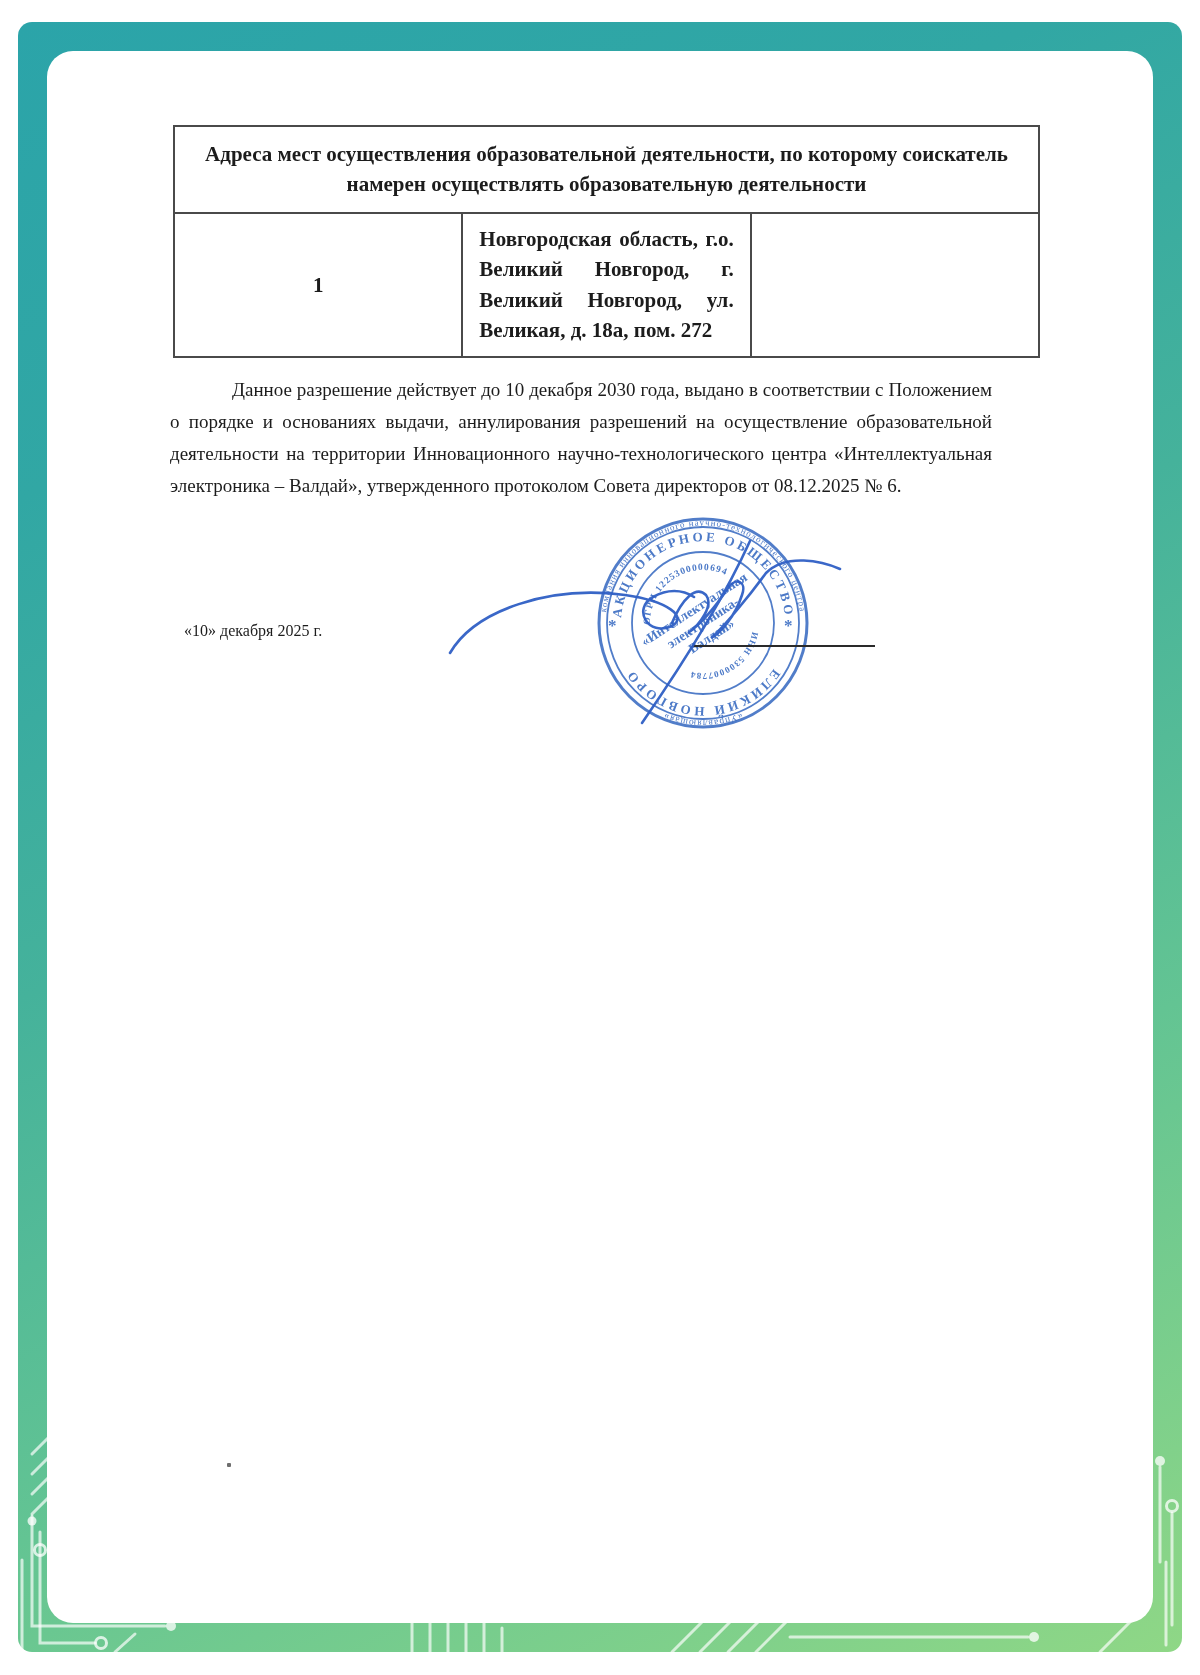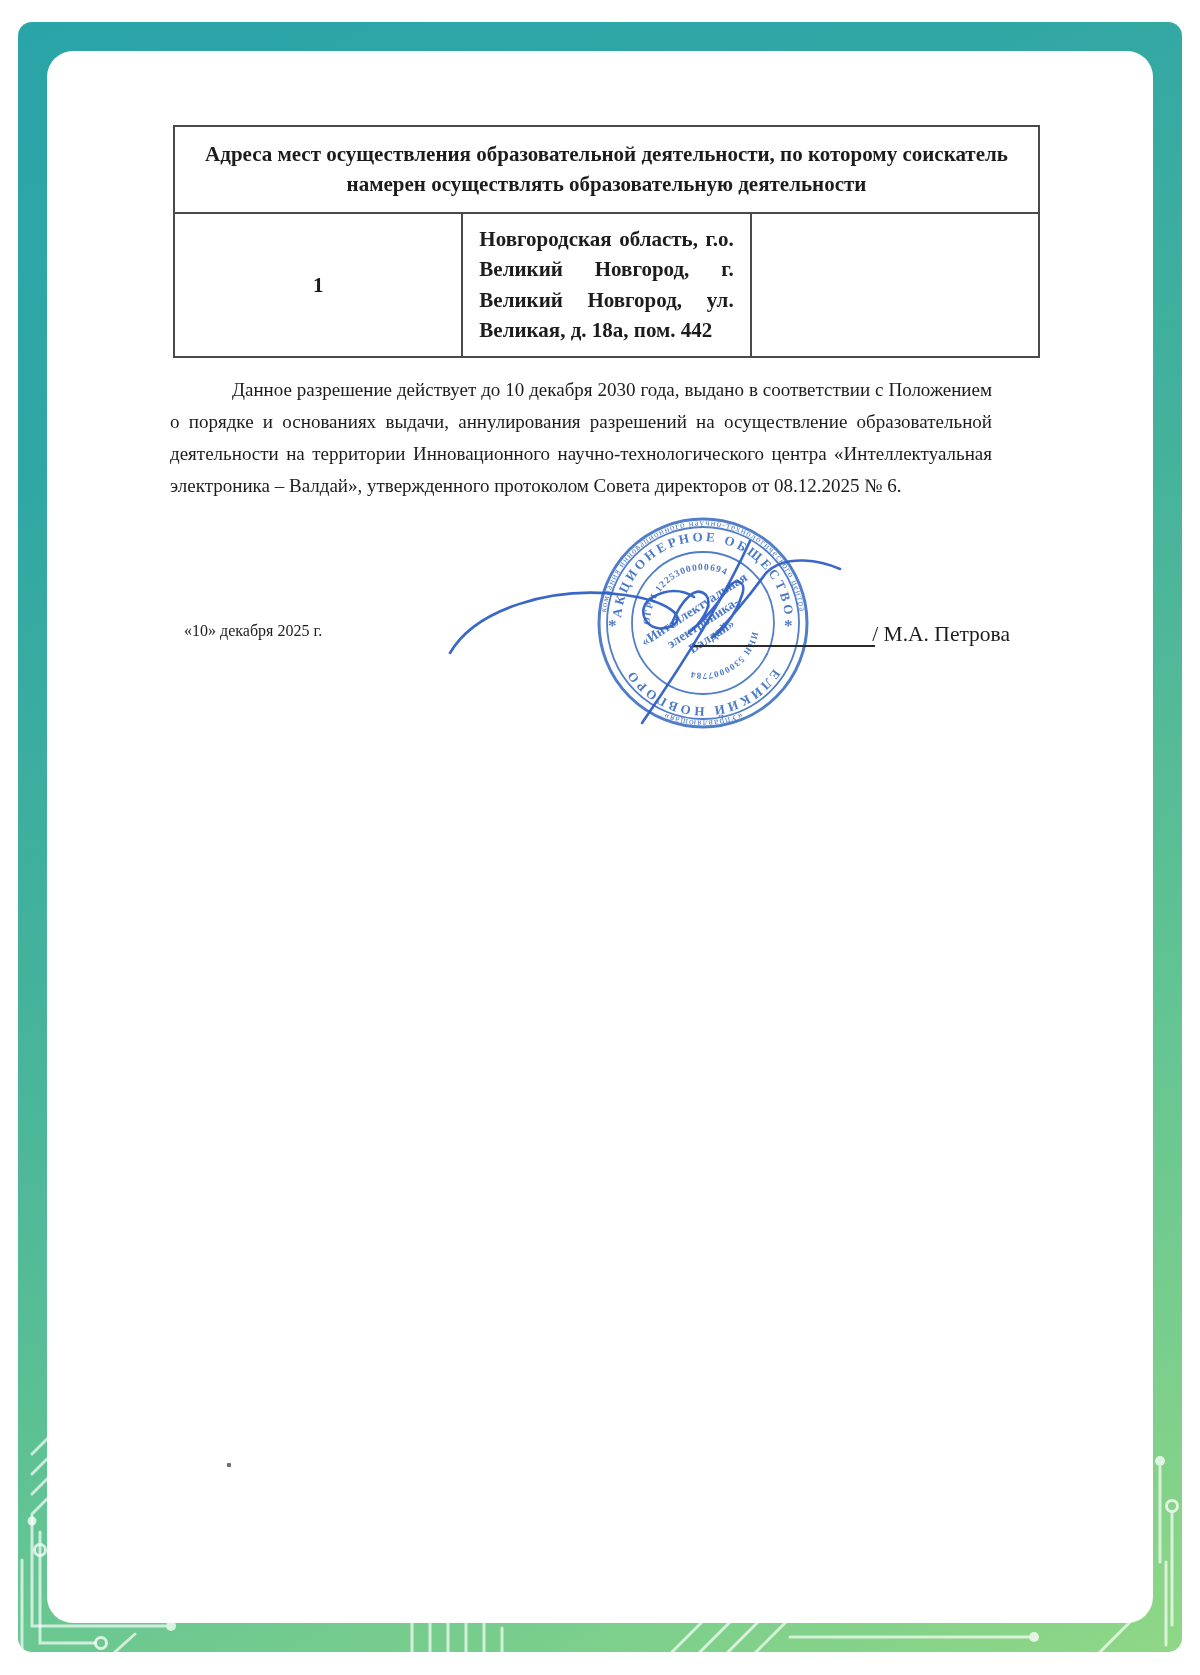--- a/index.html
+++ b/index.html
@@ -107,32 +107,31 @@
     </g>
   </svg>
 
   <table class="addr-table">
     <tbody>
         <tr>
       <td class="hdr" colspan="3">Адреса мест осуществления образовательной деятельности, по которому соискатель намерен осуществлять образовательную деятельности</td>
     </tr>
     <tr>
       <td class="num">1</td>
-      <td class="addr">Новгородская область, г.о. Великий Новгород, г. Великий Новгород, ул. Великая, д. 18а, пом. 442</td>
+      <td class="addr">Новгородская область, г.о. Великий Новгород, г. Великий Новгород, ул. Великая, д. 18а, пом. 272</td>
       <td class="note"></td>
     </tr>
   </tbody>
     </table>
 
   <p class="body-par">Данное разрешение действует до 10 декабря 2030 года, выдано в соответствии с Положением о порядке и основаниях выдачи, аннулирования разрешений на осуществление образовательной деятельности на территории Инновационного научно-технологического центра «Интеллектуальная электроника – Валдай», утвержденного протоколом Совета директоров от 08.12.2025 № 6.</p>
 
   <div class="date-line">«10» декабря 2025 г.</div>
 
   <div class="sig-block">
-    <div>/ М.А. Петрова</div>
   </div>
 
   <div class="sig-underline"></div>
 
   <svg class="stamp-svg" width="250" height="250" viewBox="0 0 250 250">
     <defs>
       <path id="arcOuterTop" d="M 40.6,173.8 A 97.5 97.5 0 1 1 209.4,173.8"></path>
       <path id="arcOuterBottom" d="M 199.7,187.7 A 97.5 97.5 0 0 1 50.3,187.7"></path>
       <path id="arcRingTop" d="M 44.2,139.2 A 82 82 0 1 1 205.8,139.2"></path>
       <path id="arcRingBottom" d="M 193.8,173.2 A 84 84 0 0 1 56.2,173.2"></path>

